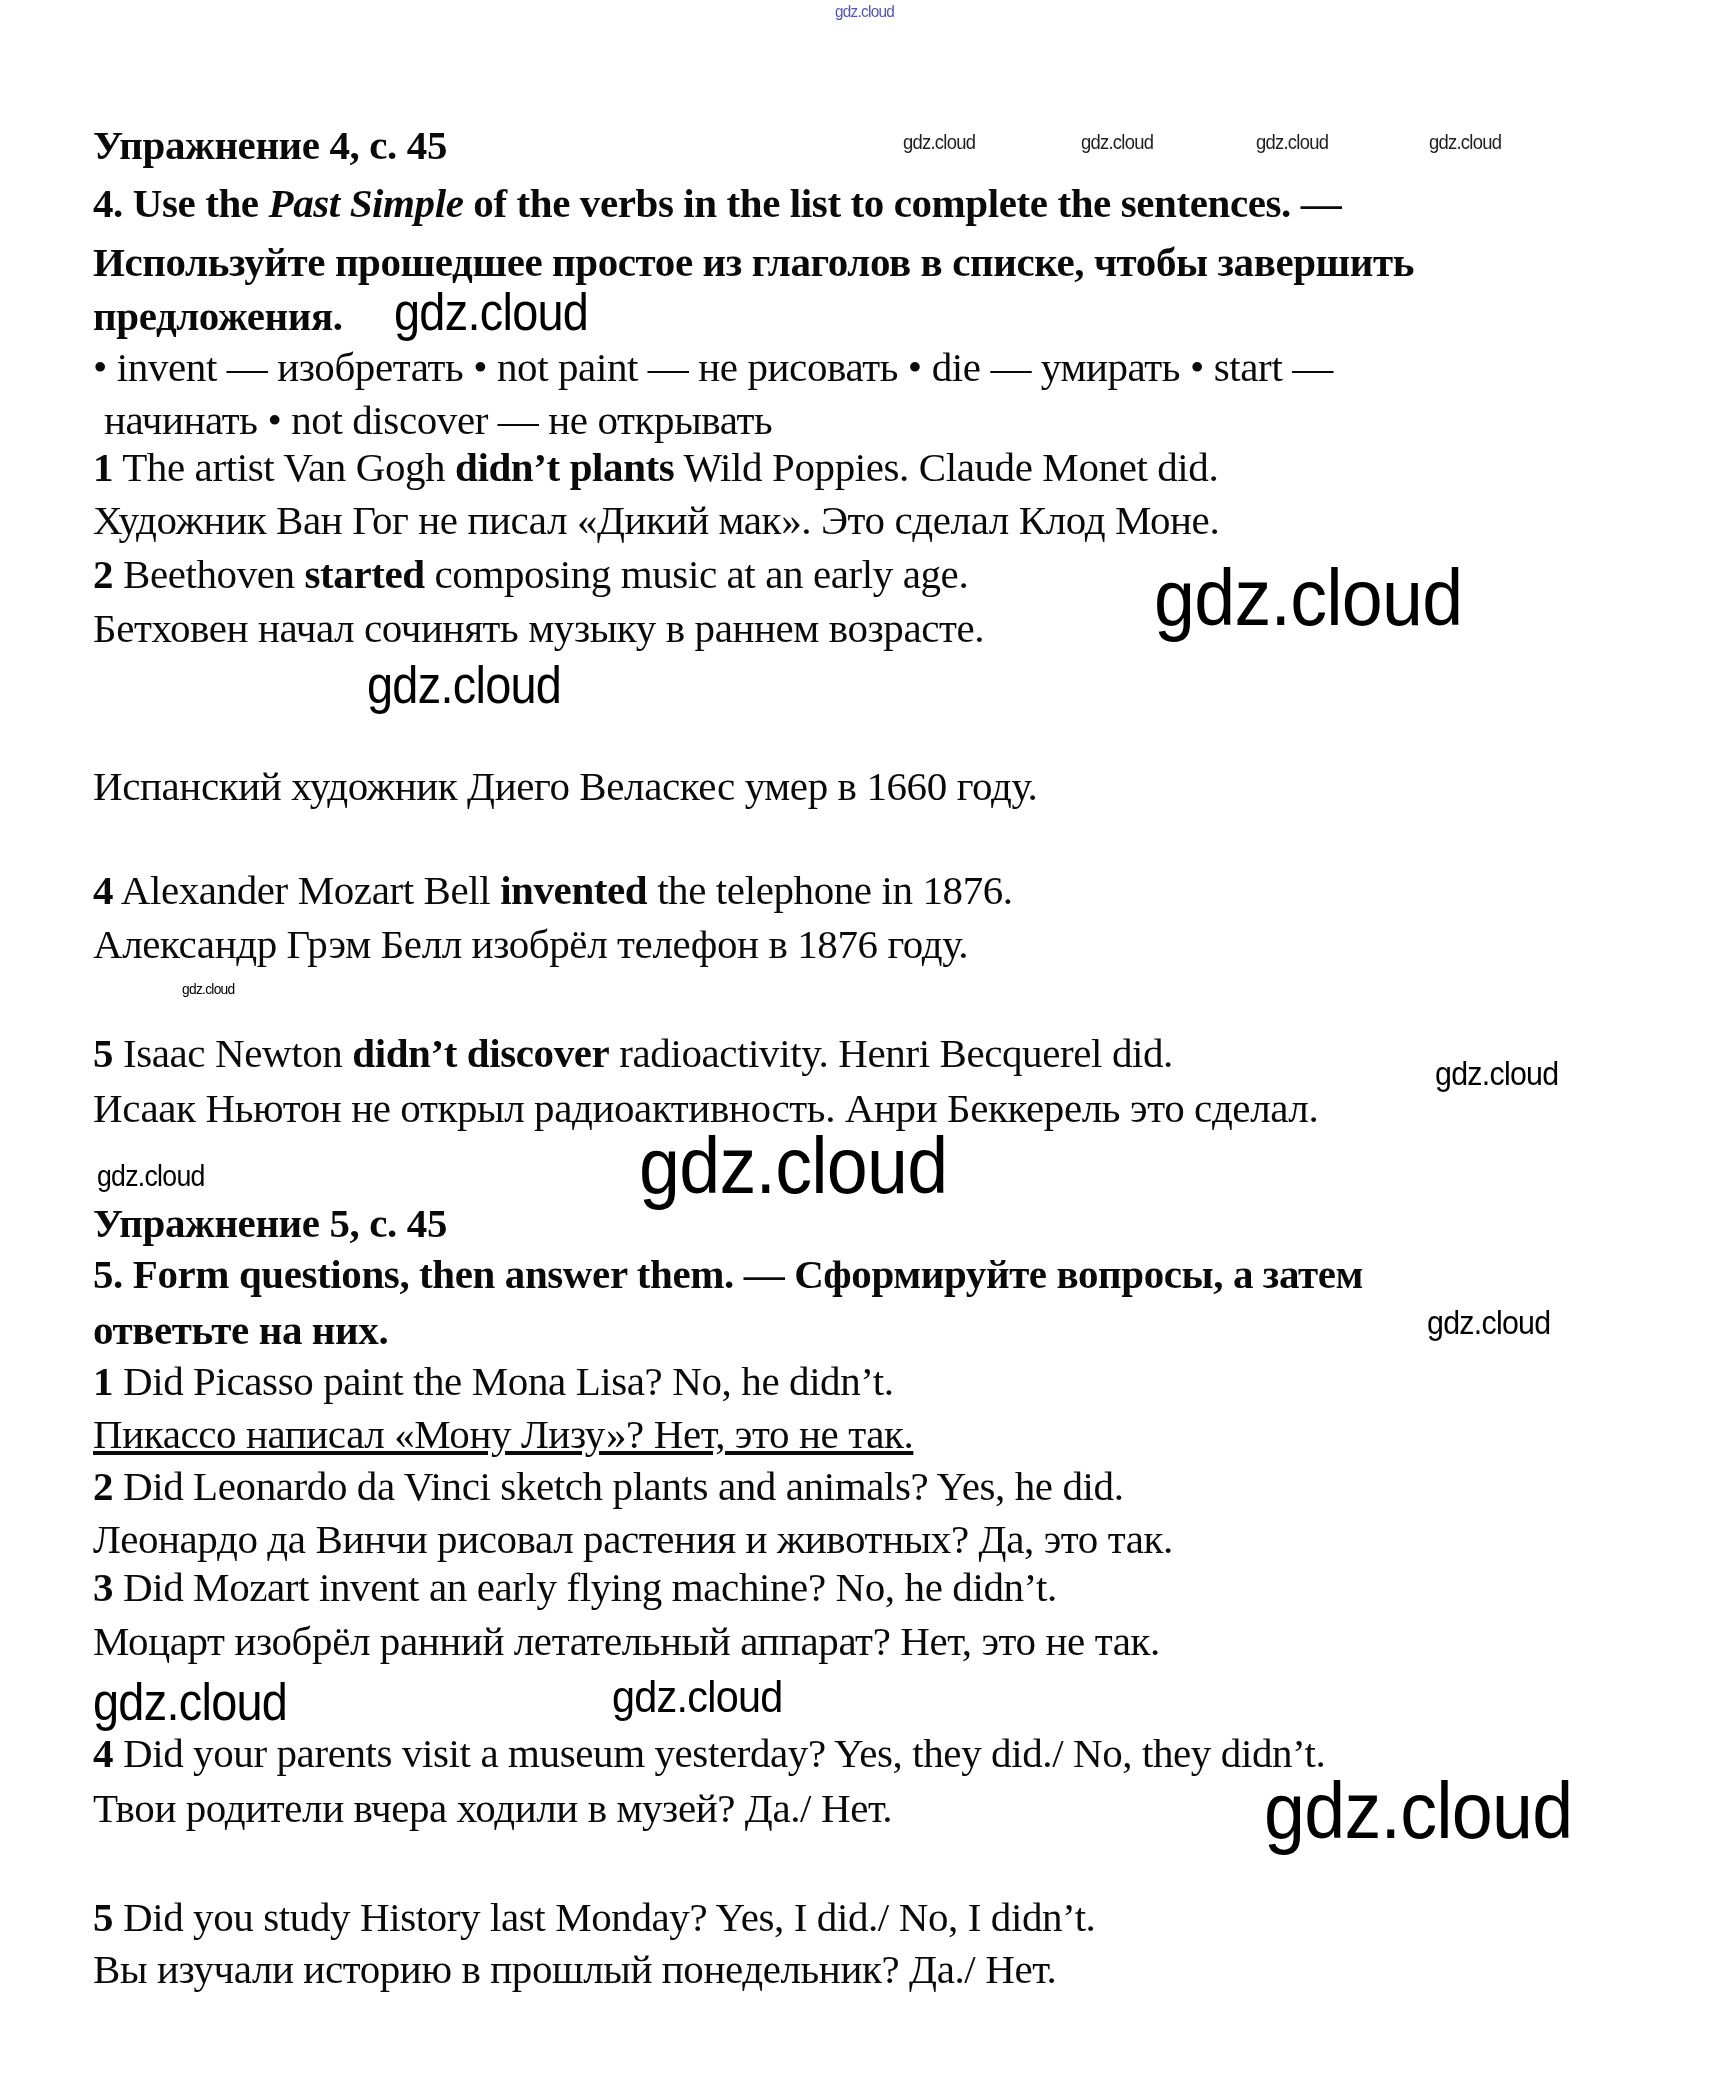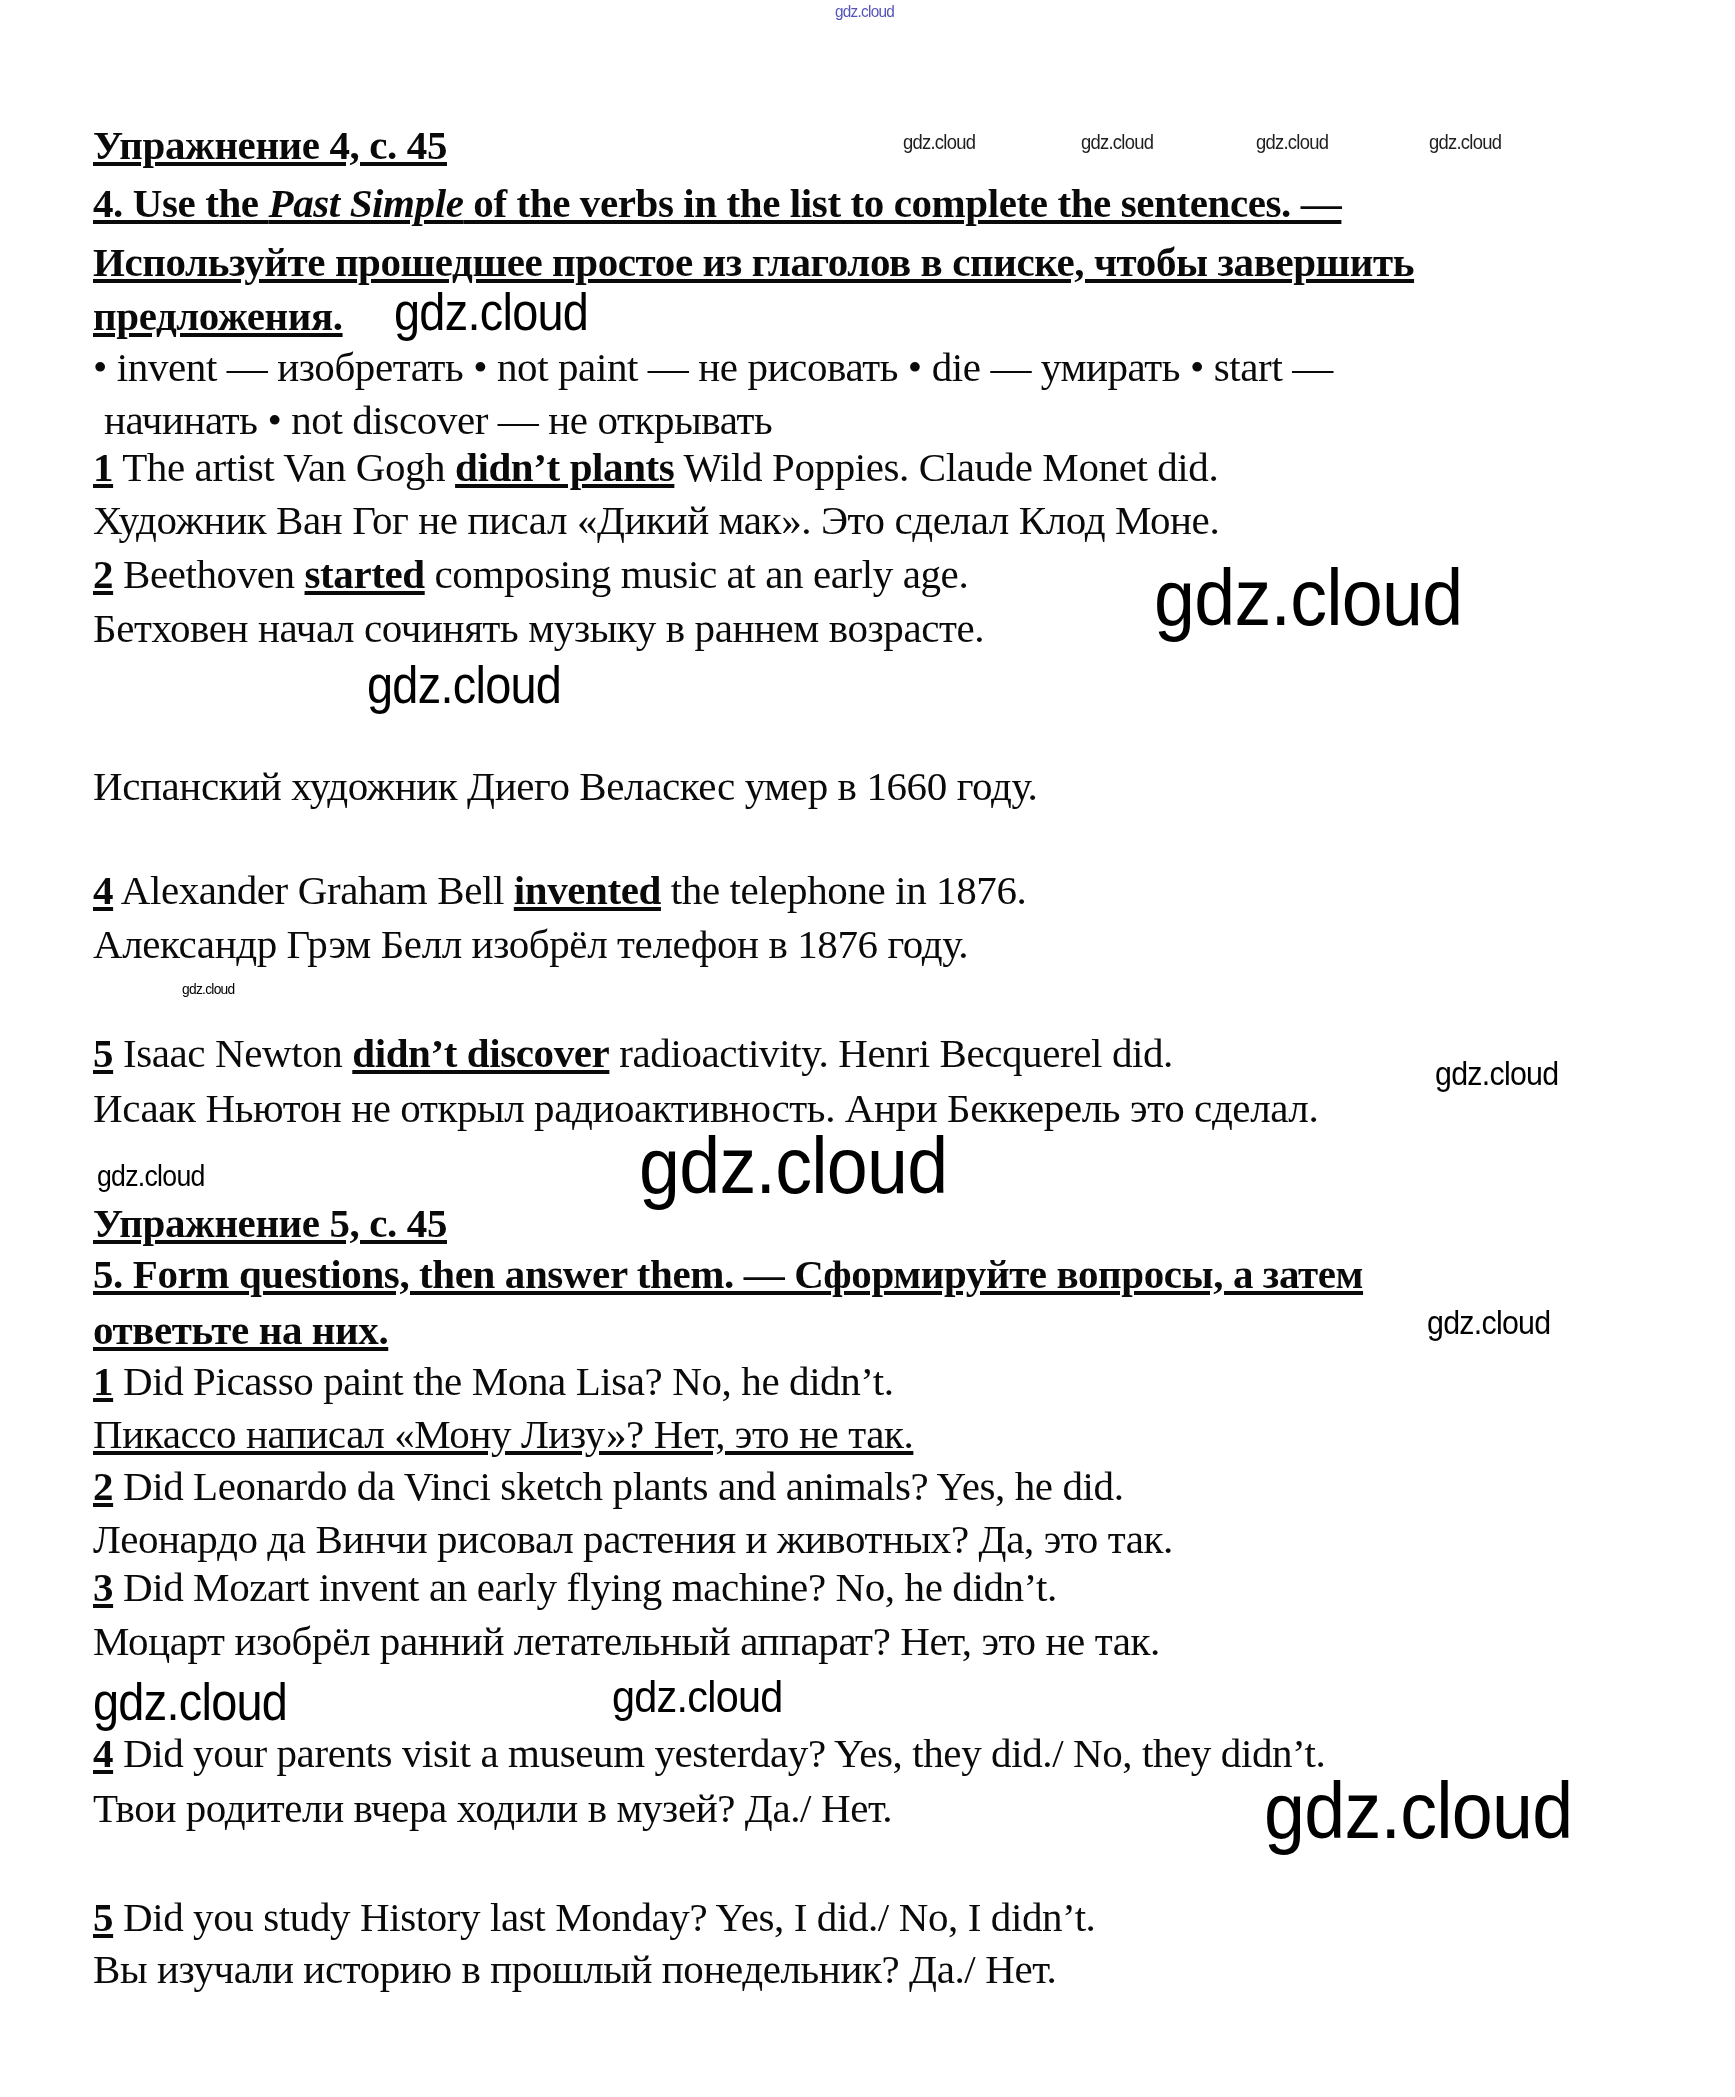--- a/index.html
+++ b/index.html
@@ -13,21 +13,21 @@
     color: #0a0a0a;
   }
   .line {
     position: absolute;
     left: 93px;
     font-size: 41px;
     line-height: 1.05;
     white-space: pre;
     letter-spacing: -0.4px;
   }
-  .b { font-weight: bold; text-decoration: underline; }
+  .b { font-weight: bold; }
   .i { font-style: italic; }
   .wm {
     position: absolute;
     font-family: "Liberation Sans", sans-serif;
     color: #000000;
     white-space: pre;
     letter-spacing: -0.8px;
     transform: scaleX(0.92);
     transform-origin: left top;
     line-height: 1;
@@ -67,21 +67,21 @@
   <div class="line" style="top:399px; left:104px;">начинать • not discover — не открывать</div>
 
   <div class="line" style="top:446px;"><span class="b">1</span><span> The artist Van Gogh </span><span class="b">didn’t plants</span><span> Wild Poppies. Claude Monet did.</span></div>
   <div class="line" style="top:499px;">Художник Ван Гог не писал «Дикий мак». Это сделал Клод Моне.</div>
 
   <div class="line" style="top:553px;"><span class="b">2</span><span> Beethoven </span><span class="b">started</span><span> composing music at an early age.</span></div>
   <div class="line" style="top:607px;">Бетховен начал сочинять музыку в раннем возрасте.</div>
 
   <div class="line" style="top:765px;">Испанский художник Диего Веласкес умер в 1660 году.</div>
 
-  <div class="line" style="top:869px;"><span class="b">4</span><span> Alexander Graham Bell </span><span class="b">invented</span><span> the telephone in 1876.</span></div>
+  <div class="line" style="top:869px;"><span class="b">4</span><span> Alexander Mozart Bell </span><span class="b">invented</span><span> the telephone in 1876.</span></div>
   <div class="line" style="top:923px;">Александр Грэм Белл изобрёл телефон в 1876 году.</div>
 
   <div class="line" style="top:1032px;"><span class="b">5</span><span> Isaac Newton </span><span class="b">didn’t discover</span><span> radioactivity. Henri Becquerel did.</span></div>
   <div class="line" style="top:1087px;">Исаак Ньютон не открыл радиоактивность. Анри Беккерель это сделал.</div>
 
   <div class="line b" style="top:1202px;">Упражнение 5, с. 45</div>
   <div class="line b" style="top:1253px;">5. Form questions, then answer them. — Сформируйте вопросы, а затем</div>
   <div class="line b" style="top:1309px;">ответьте на них.</div>
 
   <div class="line" style="top:1360px;"><span class="b">1</span><span> Did Picasso paint the Mona Lisa? No, he didn’t.</span></div>

